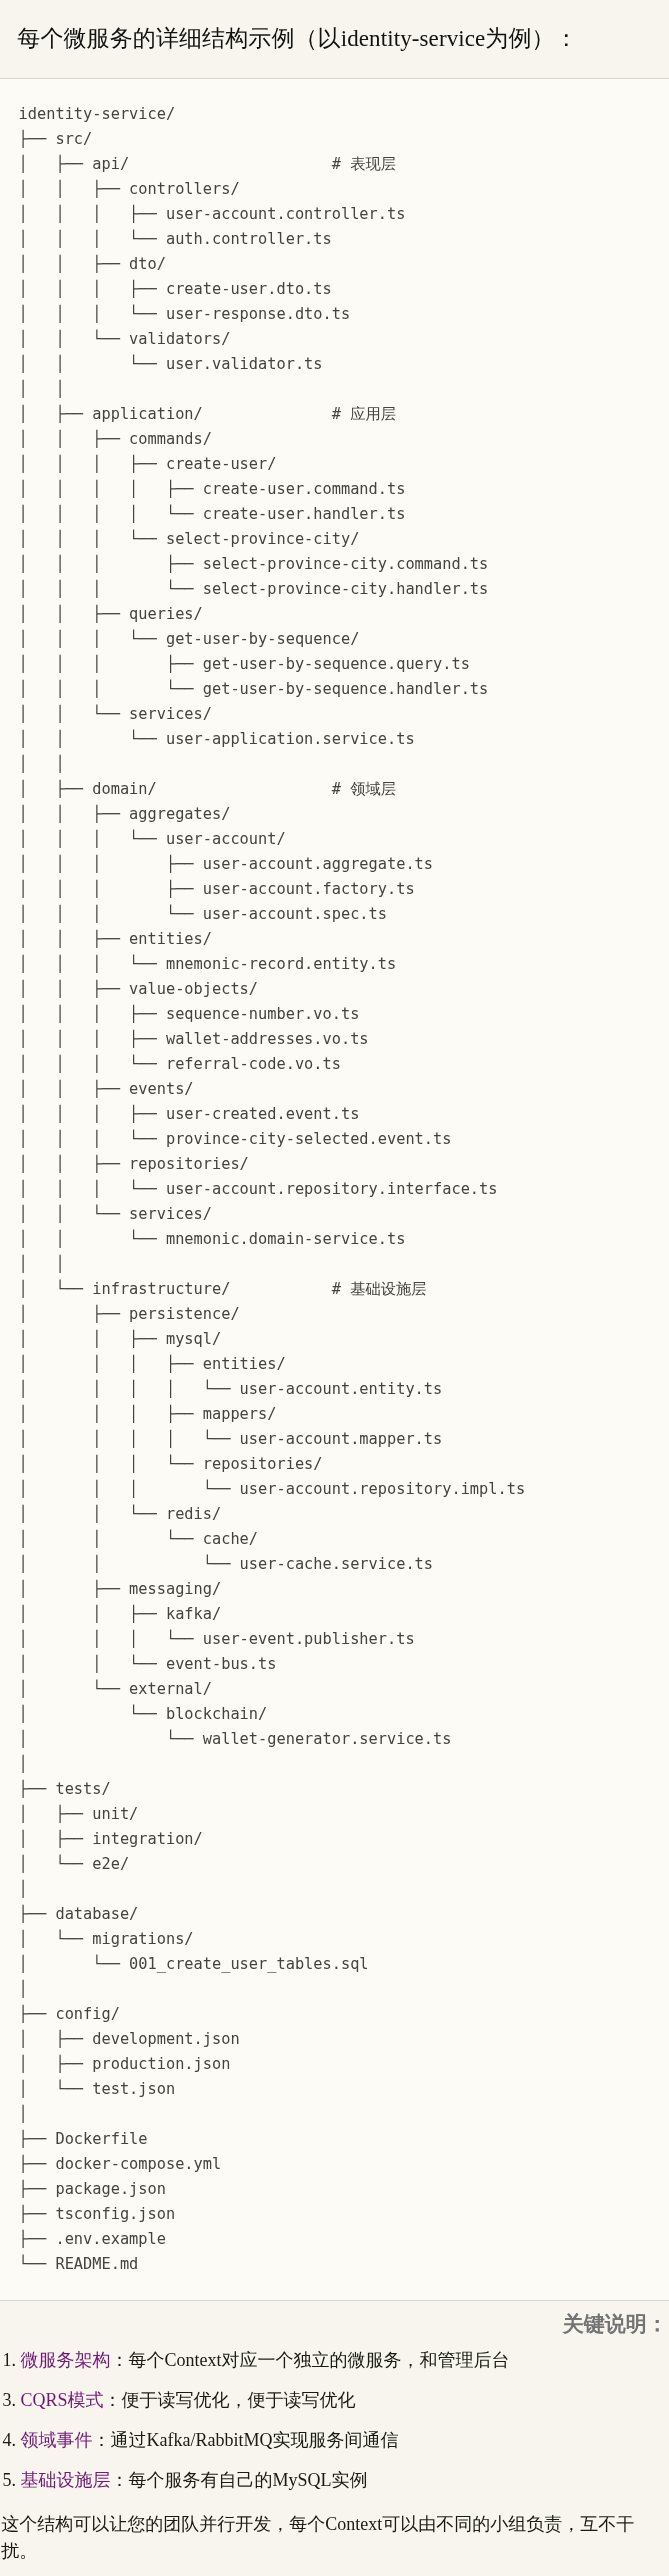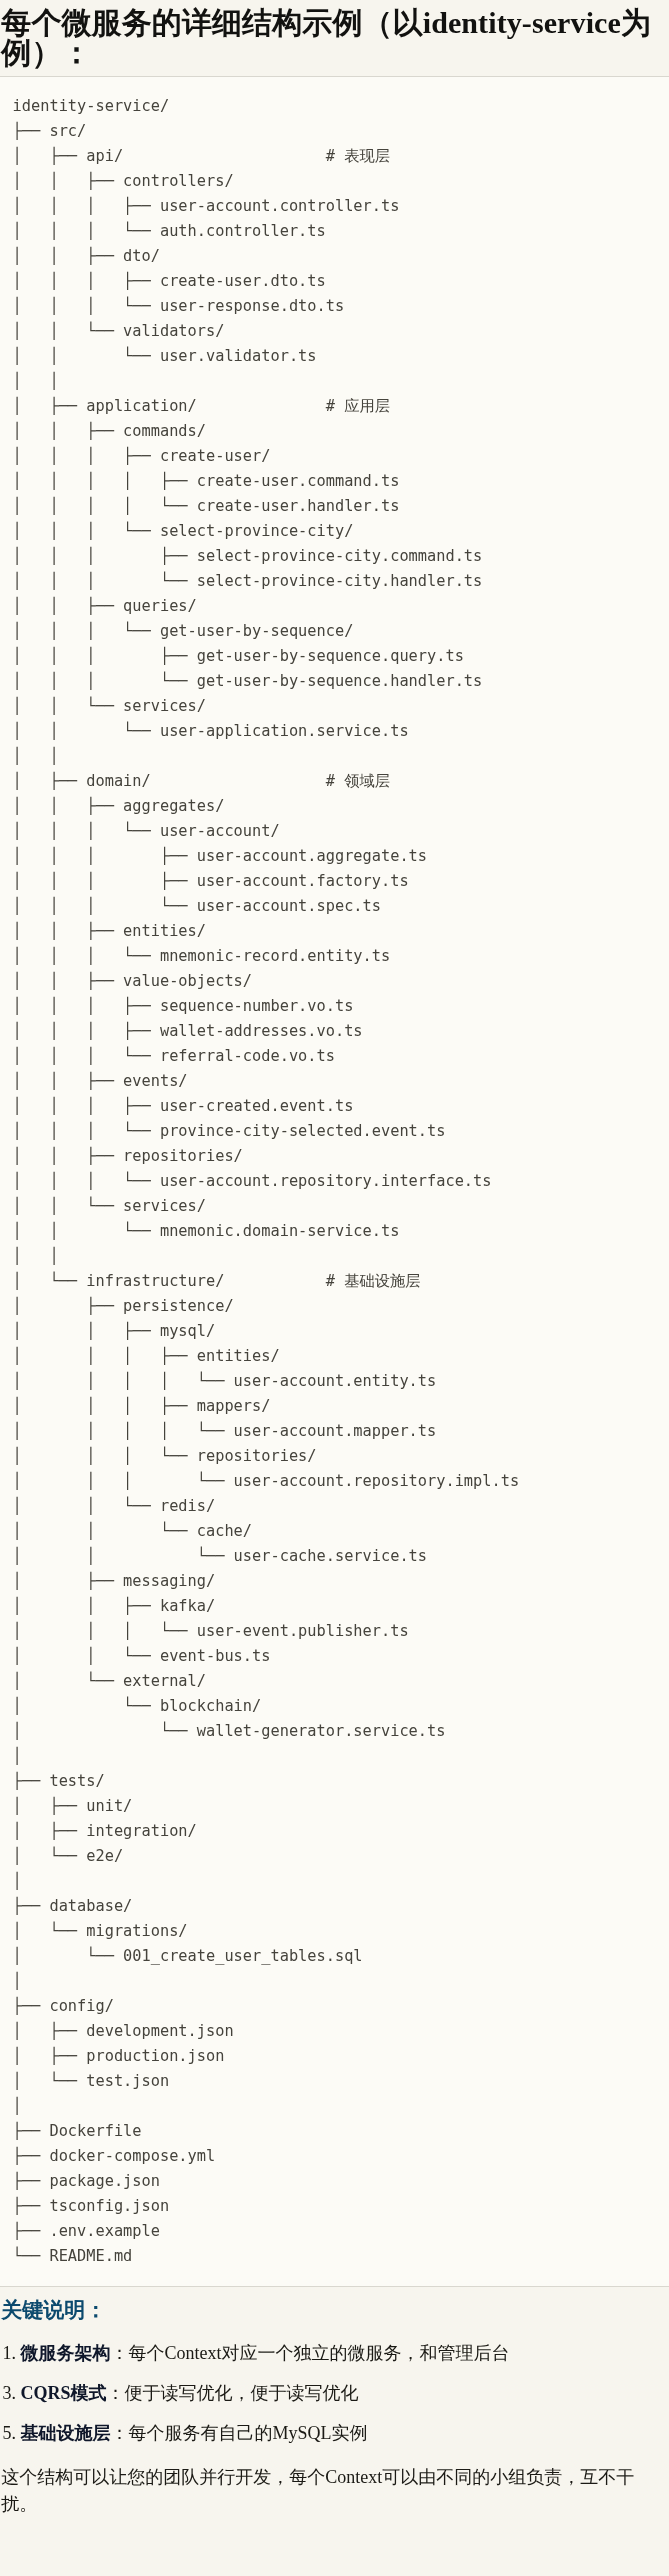--- a/index.html
+++ b/index.html
@@ -10,69 +10,70 @@
   }
   body {
     height: 2576px;
     font-family: "Liberation Serif", "DejaVu Serif", serif;
     color: #1b1a15;
     overflow: hidden;
   }
   .page { width: 669px; }
 
   h1.title {
-    margin: 0;
+    margin: 16px;
     padding: 7.5px 2.5px 8.8px 1.3px;
-    font-size: 30px;
+    font-size: 23px;
     line-height: 30px;
-    font-weight: bold;
+    font-weight: normal;
     color: #121210;
     letter-spacing: 0.1px;
   }
 
   .code-block {
     background: #fcfbf6;
     border-top: 1.3px solid #d9d7cf;
     border-bottom: 1.3px solid #d9d7cf;
     width: 100%;
     box-sizing: border-box;
   }
   .code-block pre {
-    margin: 2px;
+    margin: 8px;
     padding: 15px 7.5px 15px 10.6px;
     font-family: "DejaVu Sans Mono", "Liberation Mono", monospace;
     font-size: 15.3px;
     line-height: 25px;
     color: #45433c;
     white-space: pre;
     overflow: hidden;
   }
 
   .notes {
     padding: 10px 1.3px 0 1.3px;
     font-size: 18px;
     color: #1b1a15;
   }
   .notes-heading {
     font-size: 21px;
     font-weight: bold;
     line-height: 27.5px;
-    margin: 0 0 15px 0;
-    color: #0c4a6e;
+    margin: 0 0 8px 0;
+    color: #737373;
+    text-align: right;
   }
   .note-item {
     line-height: 27px;
     margin: 0 0 13px 1.3px;
   }
   .note-item .num {
     margin-right: 4.4px;
   }
   .note-item strong {
-    font-weight: bold;
-    color: #0f172a;
+    font-weight: normal;
+    color: #701a75;
   }
   .closing {
     margin: 17.5px 0 0 0;
     line-height: 27px;
   }
 </style>
 </head>
 <body>
 
 <div class="page">
@@ -170,20 +171,21 @@
   </div>
 
   <div class="notes">
     <div class="notes-heading">关键说明：</div>
 
     <div class="note-item"><span class="num">1.</span><strong>微服务架构</strong><span>：每个Context对应一个独立的微服务，和管理后台</span></div>
 
 
     <div class="note-item"><span class="num">3.</span><strong>CQRS模式</strong><span>：便于读写优化，便于读写优化</span></div>
 
+    <div class="note-item"><span class="num">4.</span><strong>领域事件</strong><span>：通过Kafka/RabbitMQ实现服务间通信</span></div>
 
     <div class="note-item"><span class="num">5.</span><strong>基础设施层</strong><span>：每个服务有自己的MySQL实例</span></div>
 
 
     <p class="closing">这个结构可以让您的团队并行开发，每个Context可以由不同的小组负责，互不干扰。</p>
   </div>
 
 </div>
 
 

